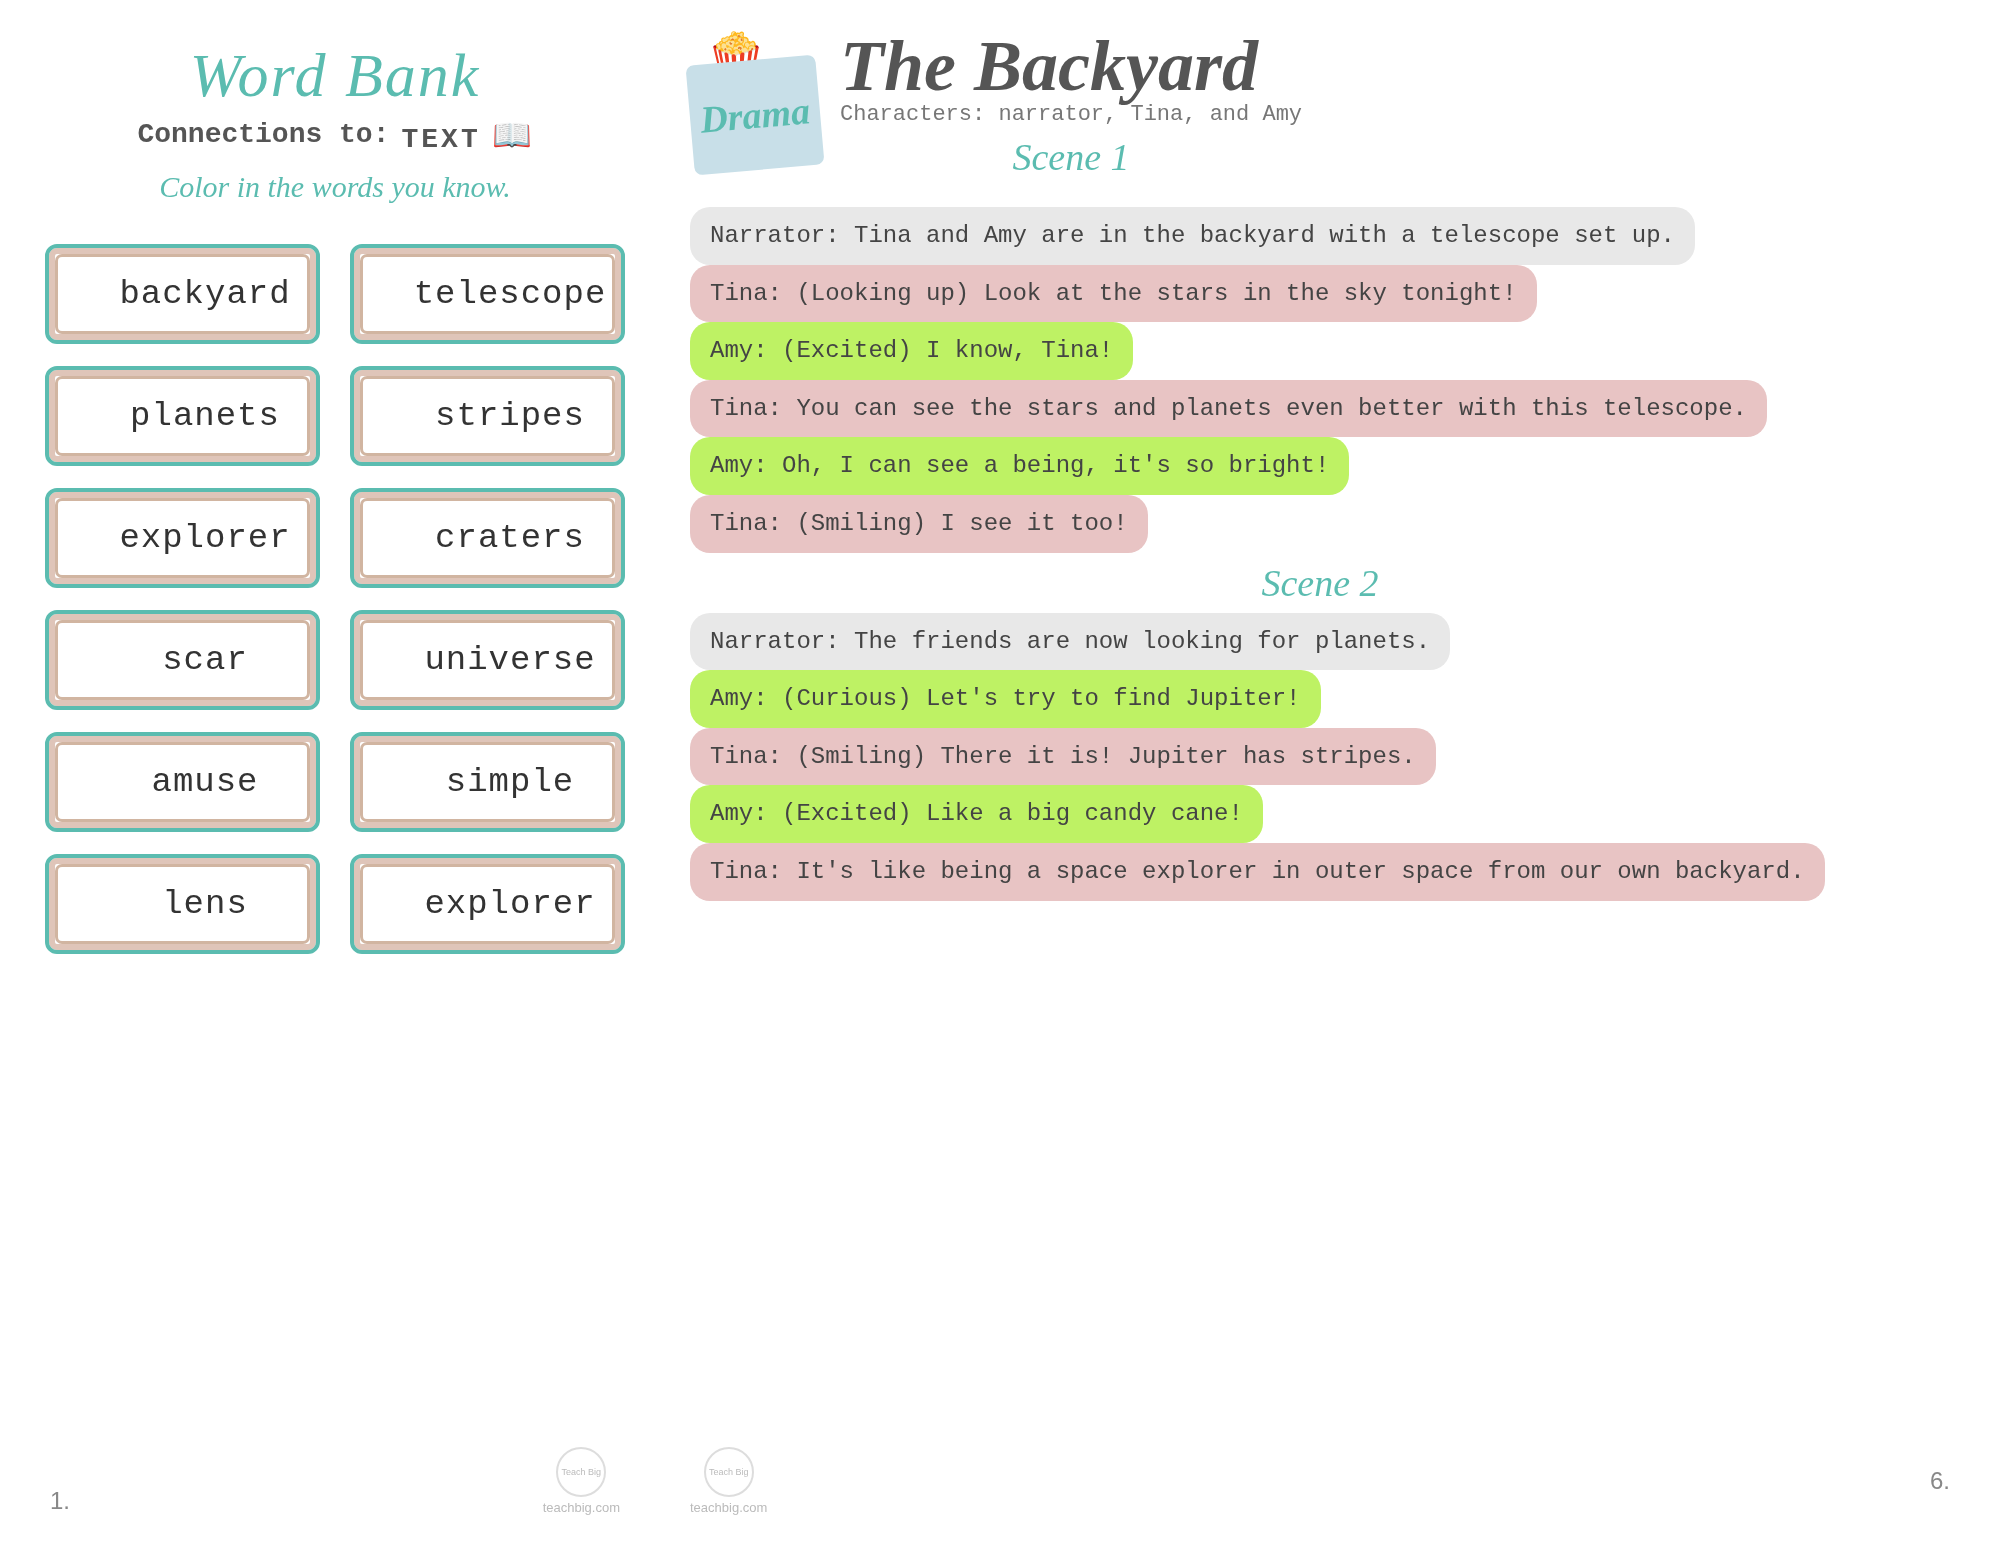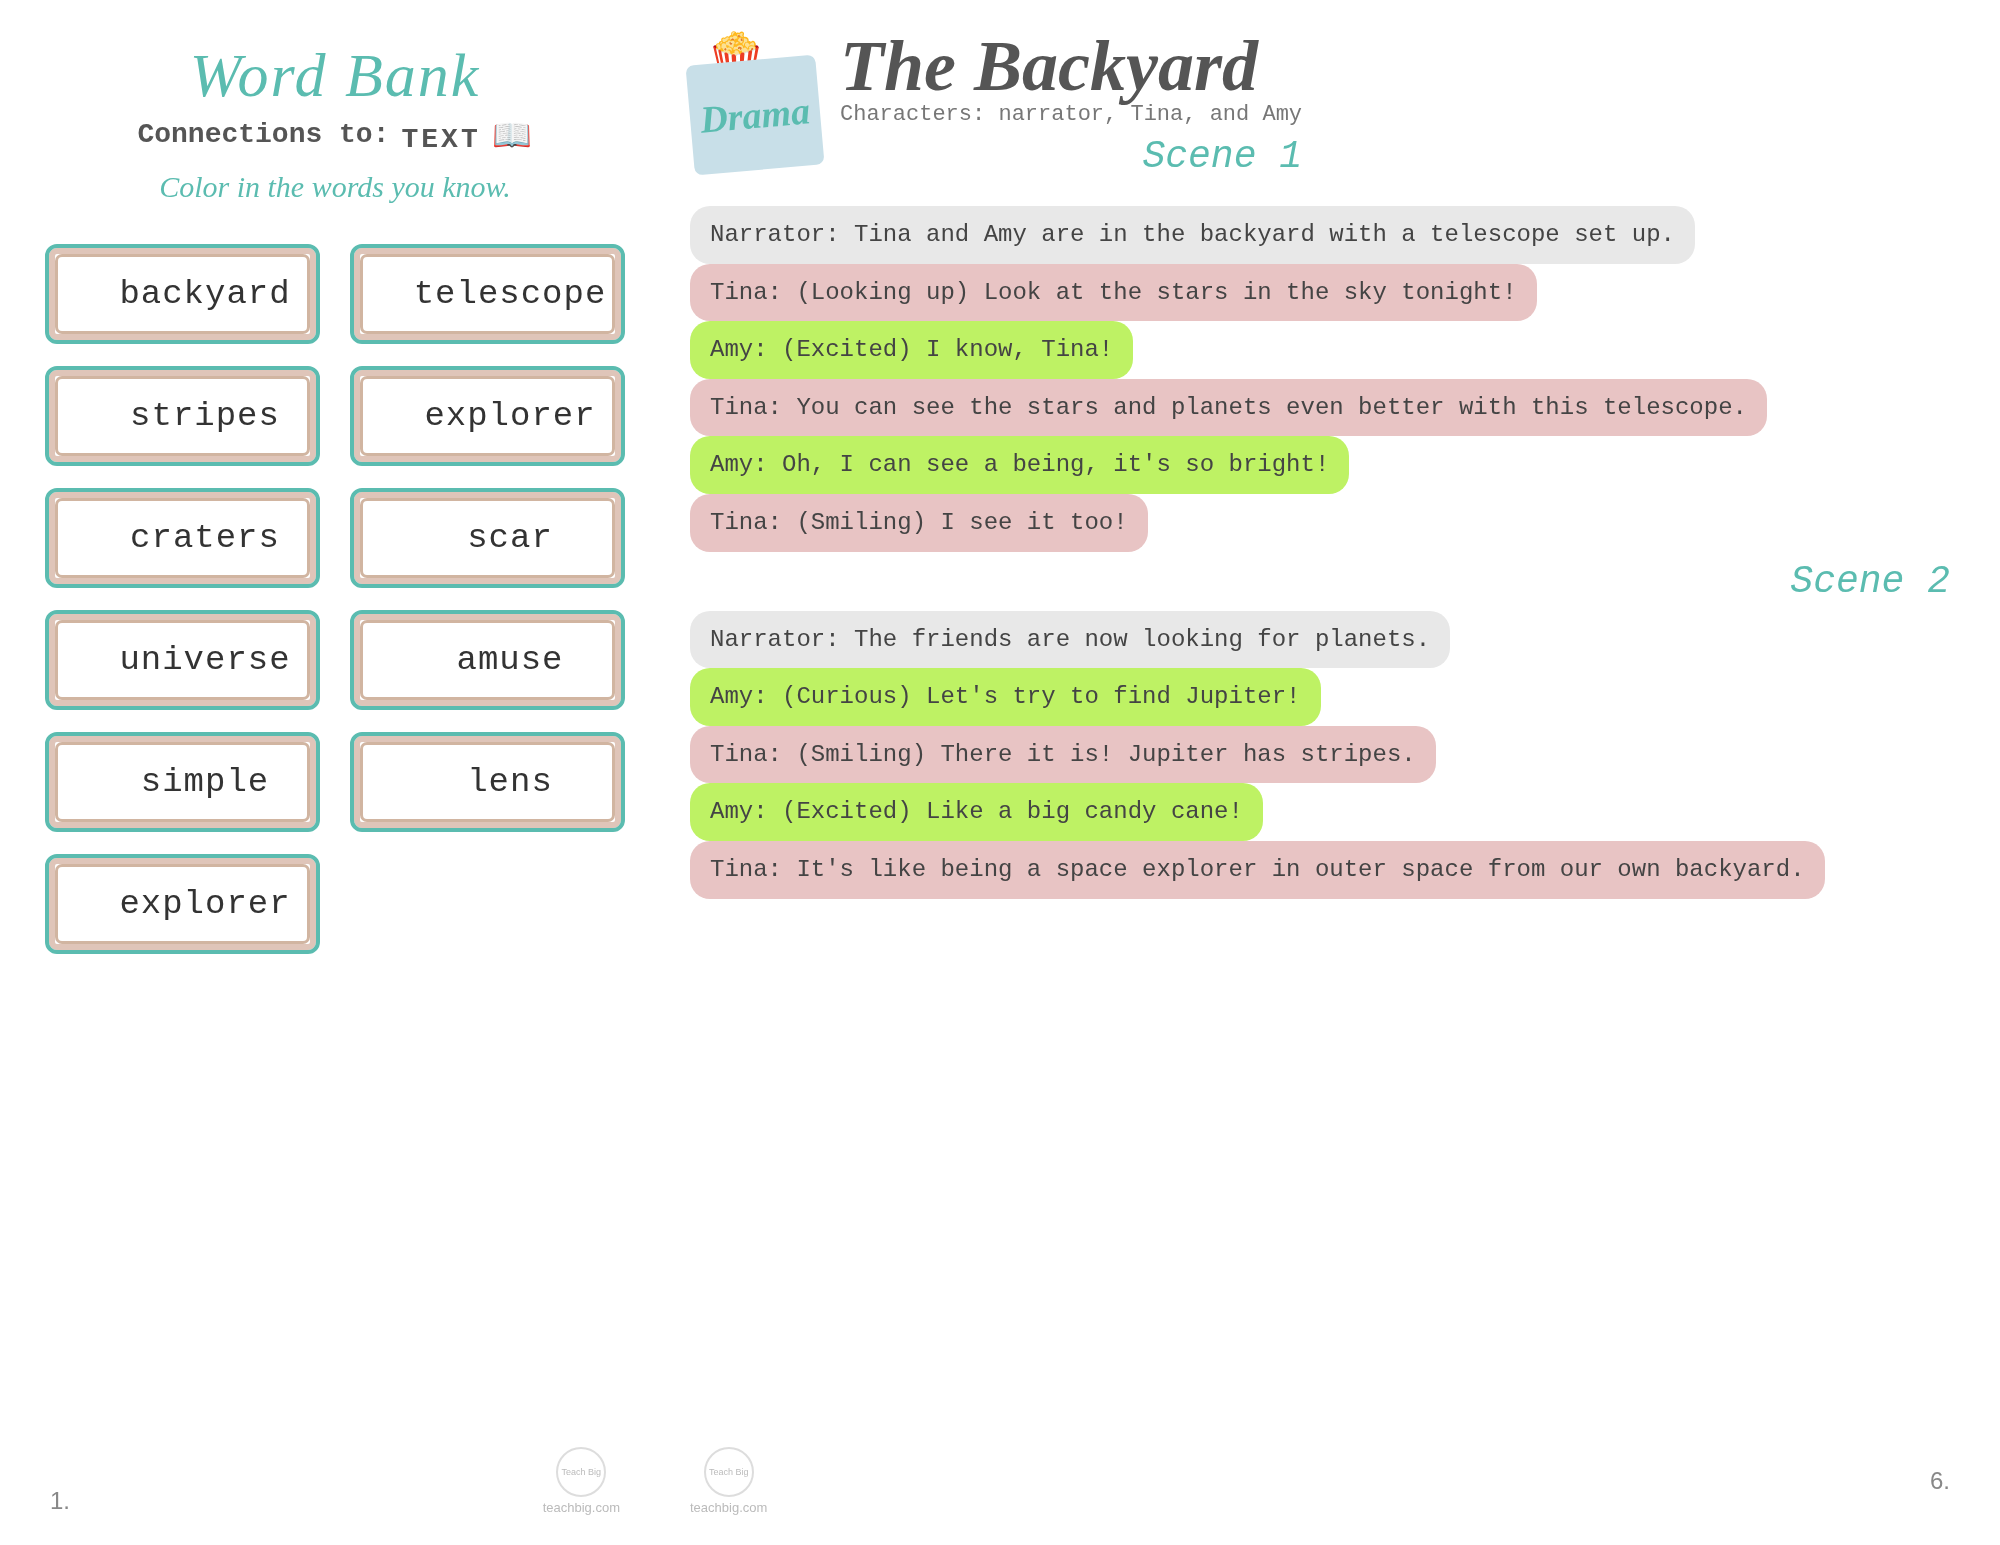--- a/index.html
+++ b/index.html
@@ -170,23 +170,23 @@
 
     .characters-line {
       font-size: 22px;
       color: #777;
       font-family: 'Courier New', monospace;
     }
 
     .scene-heading {
       font-size: 38px;
       color: #5bbcb0;
-      font-family: Liberation Mono, monospace;
-      font-style: italic;
-      text-align: right;
+      font-family: Liberation Serif, serif;
+      font-style: italic;
+      text-align: center;
       margin: 8px 0;
     }
 
     .dialog-bubbles {
       display: flex;
       flex-direction: column;
       flex: 1;
     }
 
     .bubble {
@@ -240,20 +240,23 @@
 
   <div class="color-instruction">Color in the words you know.</div>
 
   <div class="word-grid" id="word-grid">
 
   <div class="word-card">
         <span class="word-card-text">backyard</span>
       </div>
       <div class="word-card">
         <span class="word-card-text">telescope</span>
+      </div>
+      <div class="word-card">
+        <span class="word-card-text">planets</span>
       </div>
       <div class="word-card">
         <span class="word-card-text">stripes</span>
       </div>
       <div class="word-card">
         <span class="word-card-text">explorer</span>
       </div>
       <div class="word-card">
         <span class="word-card-text">craters</span>
       </div>

